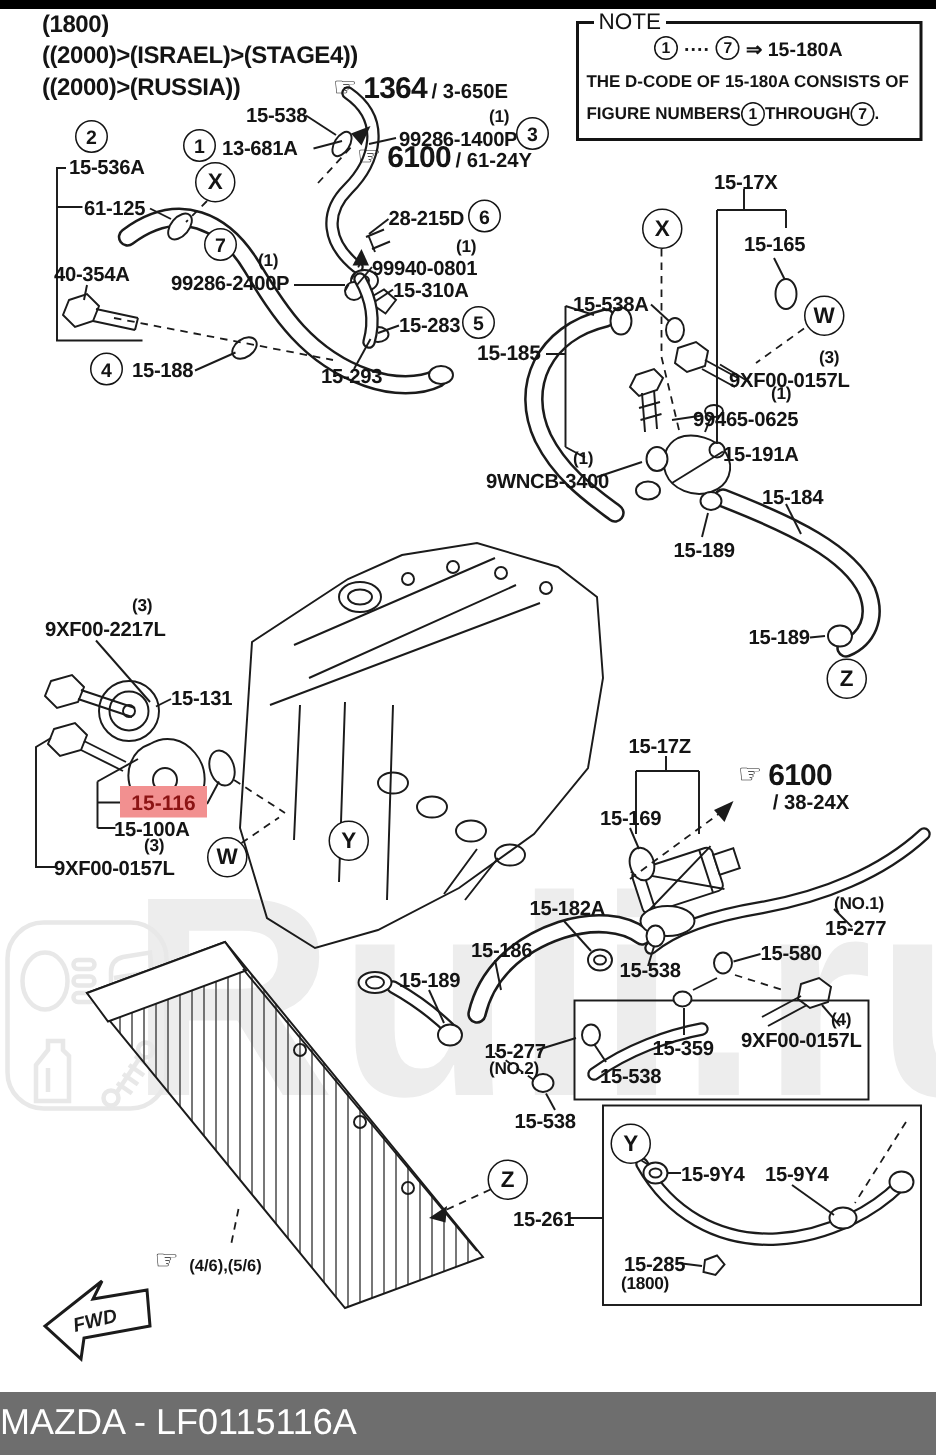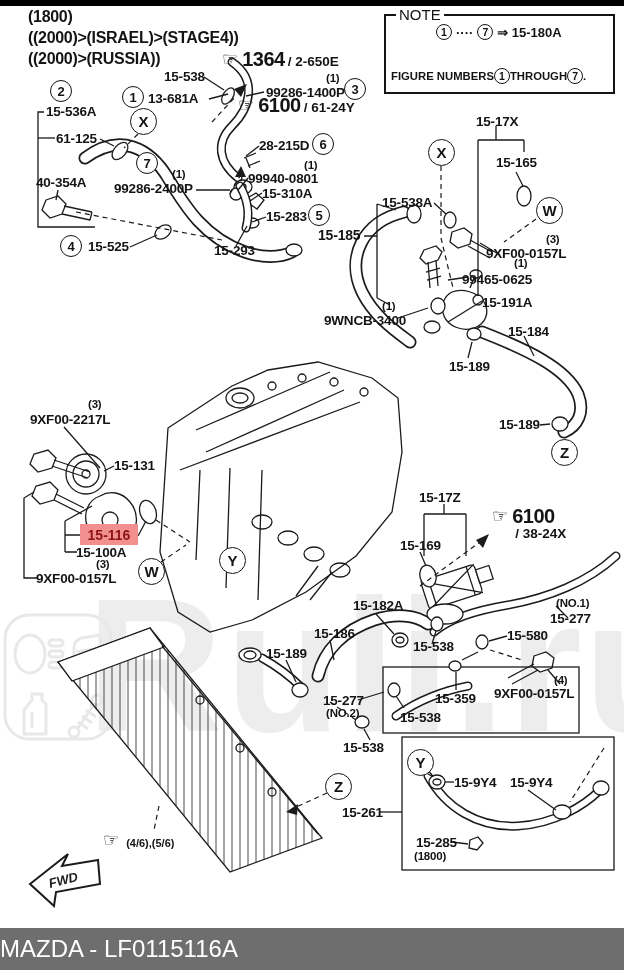--- a/index.html
+++ b/index.html
@@ -321,20 +321,21 @@
 <div class="lbl hdr" style="left:28px;top:50px">((2000)&gt;(RUSSIA))</div>
 
 <div id="note">
   <span id="note-title">NOTE</span>
   <div id="note-r1">
     <span class="bsm">1</span>
     <span>····</span>
     <span class="bsm">7</span>
     <span>⇒  15-180A</span>
   </div>
+  <div id="note-r2">THE D-CODE OF  15-180A  CONSISTS OF</div>
   <div id="note-r3">
     <span>FIGURE NUMBERS</span>
     <span class="bsm">1</span>
     <span>THROUGH</span>
     <span class="bsm">7</span>
     <span>.</span>
   </div>
 </div>
 
 <div class="badge" style="left:50px;top:80px">2</div>
@@ -355,36 +356,36 @@
 
 <div class="lbl" style="left:46px;top:104px">15-536A</div>
 <div class="lbl" style="left:56px;top:131px">61-125</div>
 <div class="lbl" style="left:148px;top:91px">13-681A</div>
 <div class="lbl" style="left:164px;top:69px">15-538</div>
 <div class="lbl sm" style="left:326px;top:72px">(1)</div>
 <div class="lbl" style="left:266px;top:85px">99286-1400P</div>
 <div class="ref" style="left:222px;top:48px">
   <span class="hand">☞</span>
   <span class="big">1364</span>
-  <span class="code">/ 2-650E</span>
+  <span class="code">/ 3-650E</span>
 </div>
 <div class="ref" style="left:238px;top:94px">
   <span class="hand">☞</span>
   <span class="big">6100</span>
   <span class="code">/ 61-24Y</span>
 </div>
 <div class="lbl" style="left:259px;top:138px">28-215D</div>
 <div class="lbl sm" style="left:304px;top:159px">(1)</div>
 <div class="lbl" style="left:248px;top:171px">99940-0801</div>
 <div class="lbl" style="left:262px;top:186px">15-310A</div>
 <div class="lbl" style="left:266px;top:209px">15-283</div>
 <div class="lbl sm" style="left:172px;top:168px">(1)</div>
 <div class="lbl" style="left:114px;top:181px">99286-2400P</div>
 <div class="lbl" style="left:36px;top:175px">40-354A</div>
-<div class="lbl" style="left:88px;top:239px">15-525</div>
+<div class="lbl" style="left:88px;top:239px">15-188</div>
 <div class="lbl" style="left:214px;top:243px">15-293</div>
 <div class="lbl" style="left:476px;top:114px">15-17X</div>
 <div class="lbl" style="left:496px;top:155px">15-165</div>
 <div class="lbl" style="left:382px;top:195px">15-538A</div>
 <div class="lbl md" style="left:318px;top:227px">15-185</div>
 <div class="lbl sm" style="left:546px;top:233px">(3)</div>
 <div class="lbl" style="left:486px;top:246px">9XF00-0157L</div>
 <div class="lbl sm" style="left:514px;top:257px">(1)</div>
 <div class="lbl" style="left:462px;top:272px">99465-0625</div>
 <div class="lbl sm" style="left:382px;top:300px">(1)</div>

